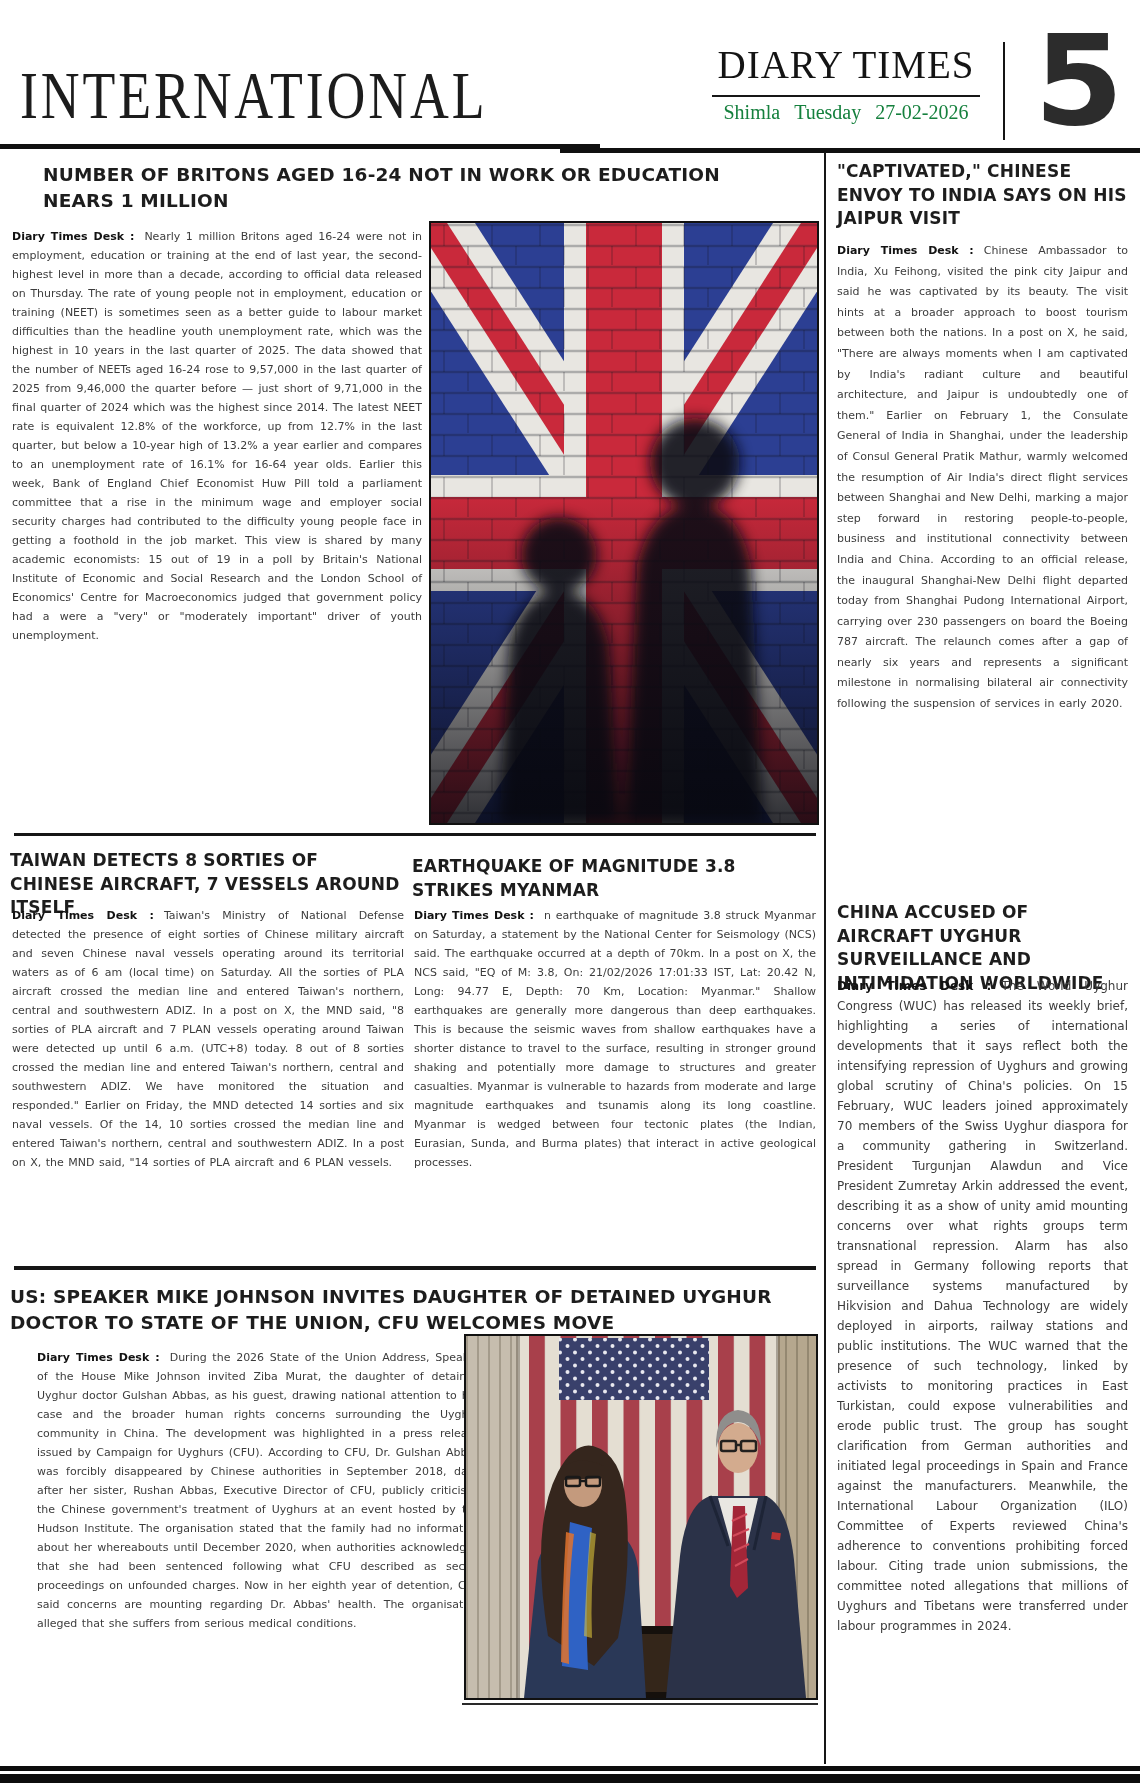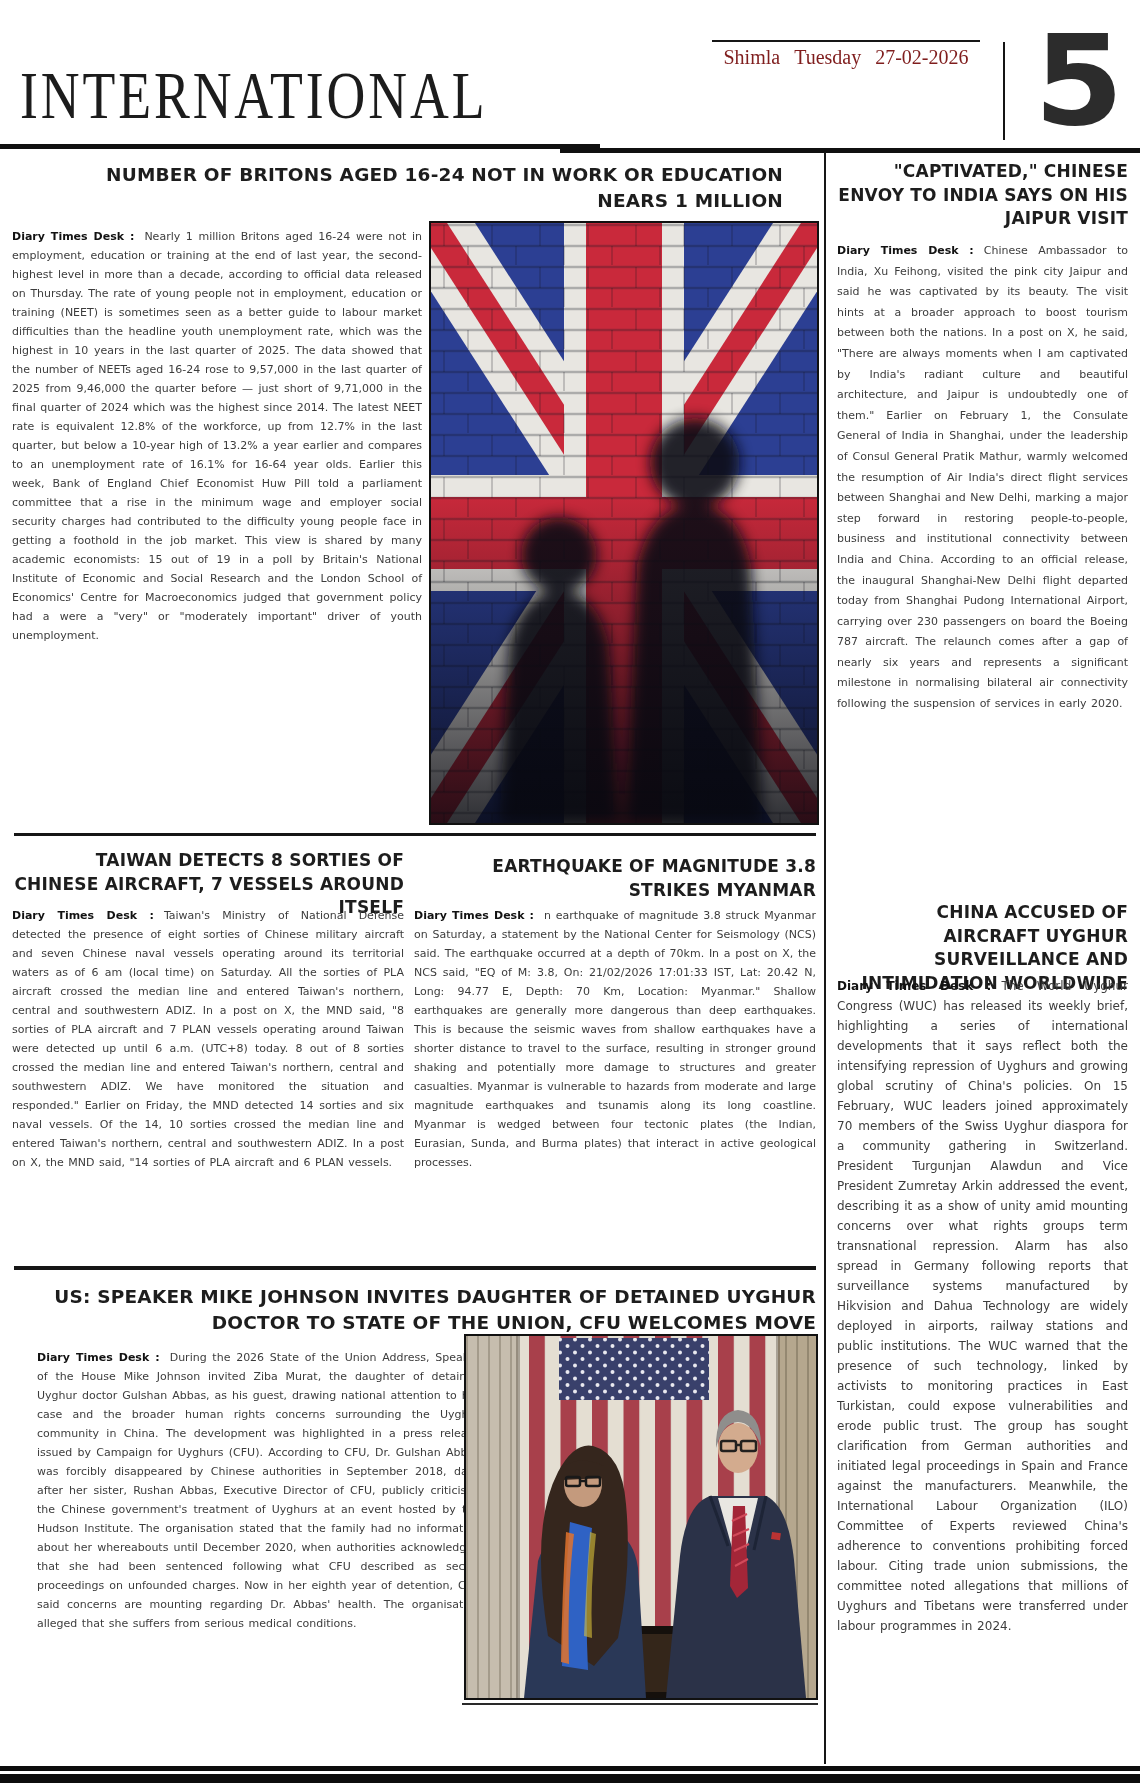--- a/index.html
+++ b/index.html
@@ -18,21 +18,21 @@
     font-size:56px; letter-spacing:3px; color:#1c1c1c; white-space:nowrap;
     transform:scale(0.96, 1.22); transform-origin:left top;
   }
   .masthead-block { left:712px; top:38px; width:268px; text-align:center; }
   .masthead {
     font-family:"Liberation Serif", serif; font-size:39px; letter-spacing:1px;
     color:#141414; white-space:nowrap; line-height:1.4;
   }
   .masthead-rule { border:none; border-top:2px solid #161616; margin:2px 0 4px 0; }
   .dateline {
-    font-family:"Liberation Serif", serif; font-size:20px; color:#7f1d1d;
+    font-family:"Liberation Serif", serif; font-size:20px; color:#15803d;
     display:flex; justify-content:center; gap:14px; white-space:nowrap;
   }
   .head-vrule { left:1003px; top:42px; width:2px; height:98px; background:#141414; }
   .page-number {
     left:1034px; top:26px; font-size:124px; line-height:110px; font-weight:800;
     color:#2c2c2c; font-family:"DejaVu Sans", sans-serif;
     transform:scaleX(1.04); transform-origin:left top;
   }
   .top-rule-a { left:0; top:144px; width:600px; height:5px; background:#101010; }
   .top-rule-b { left:560px; top:148px; width:580px; height:5px; background:#101010; }
@@ -40,21 +40,21 @@
   
   .main-vrule { left:824px; top:152px; width:2px; height:1612px; background:#161616; }
   .rule-mid   { left:14px; top:833px;  width:802px; height:3px; background:#161616; }
   .rule-us    { left:14px; top:1266px; width:802px; height:4px; background:#161616; }
   .rule-photo { left:462px; top:1703px; width:356px; height:2px; background:#2a2a2a; }
   .bottom-rule-a { left:0; top:1766px; width:1140px; height:5px; background:#0d0d0d; }
   .bottom-rule-b { left:0; top:1774px; width:1140px; height:9px; background:#0d0d0d; }
 
   
   .headline {
-    font-weight:700; color:#1d1d1d; text-align:right; letter-spacing:0.2px;
+    font-weight:700; color:#1d1d1d; text-align:left; letter-spacing:0.2px;
   }
   .hl-big   { font-size:18.5px; line-height:26px; }
   .hl-small { font-size:17px;   line-height:23.5px; }
   .body-text {
     font-size:11px; line-height:19px; text-align:justify;
     color:#3c3c3c; word-spacing:1px;
   }
   .body-text.rcol { font-size:11px; line-height:20.6px; }
   .body-text.rcol2 { font-size:12px; line-height:20px; }
   .desk { font-weight:700; color:#121212; margin-right:10px; white-space:nowrap; }
@@ -62,20 +62,21 @@
   
   .photo-frame { border:2px solid #111; background:#223; overflow:hidden; }
   .photo-frame svg { display:block; }
 </style>
 </head>
 <body>
 
 <div class="abs section-title">INTERNATIONAL</div>
 
 <div class="abs masthead-block">
+  <div class="masthead">DIARY TIMES</div>
   <hr class="masthead-rule">
   <div class="dateline">
     <span>Shimla</span>
     <span>Tuesday</span>
     <span>27-02-2026</span>
   </div>
 </div>
 
 <div class="abs head-vrule"></div>
 <div class="abs page-number">5</div>

